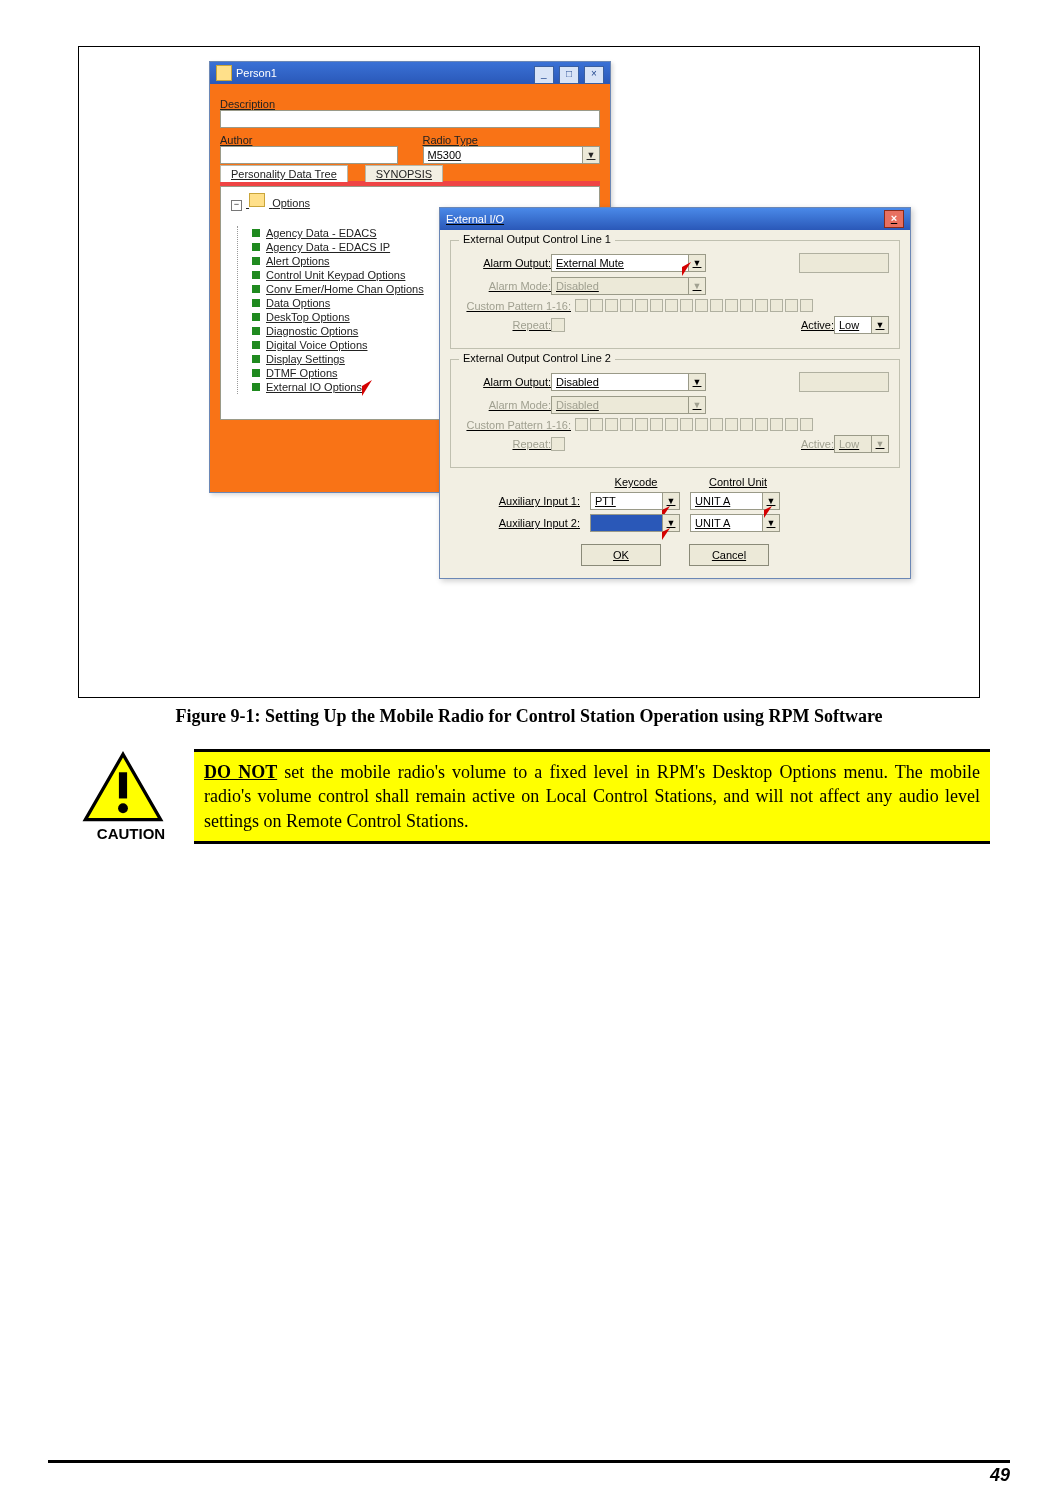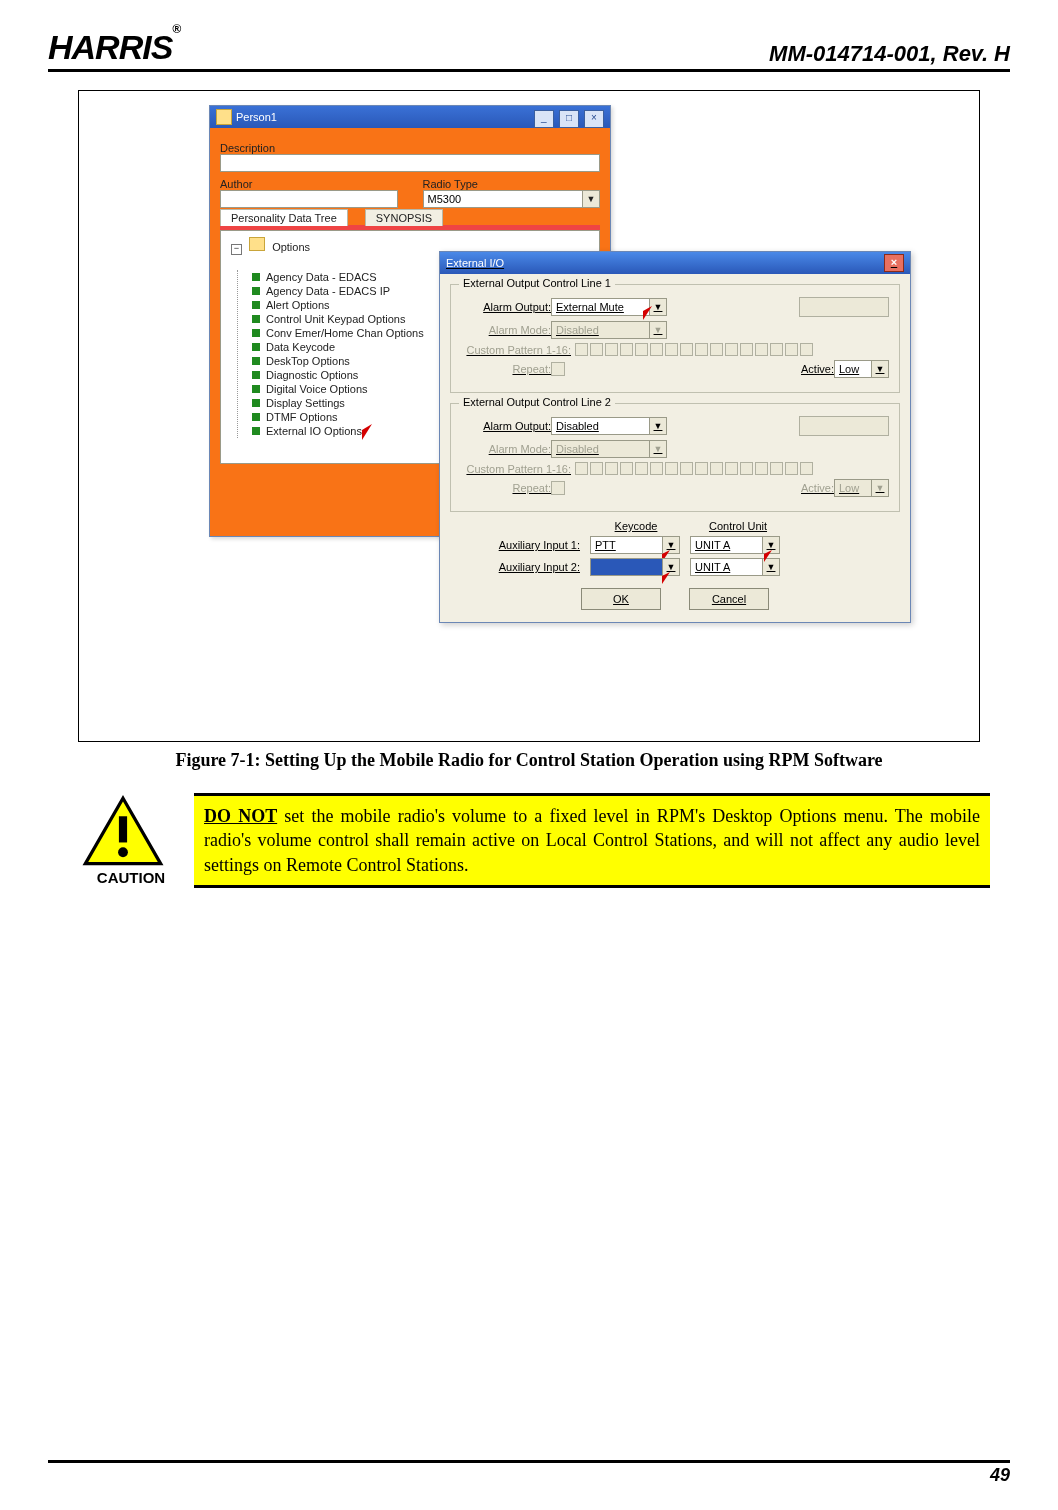--- a/index.html
+++ b/index.html
@@ -73,21 +73,21 @@
     width: 18px;
     height: 16px;
     background: #d9e4f7;
     border: 1px solid #3a5fa0;
     margin-left: 2px;
     color: #254a90;
     text-align: center;
     line-height: 14px;
     font-size: 10px;
   }
-  .win-body { padding: 8px 10px; }
+  .win-body { padding: 8px 10px; text-decoration: underline; }
   .lbl { font-size: 11px; margin-top: 6px; display:block;}
   .txt-input {
     width: 100%;
     height: 18px;
     border: 1px solid #9a9a88;
     background: #fff;
     box-sizing: border-box;
     font-size: 11px;
     padding: 0 4px;
   }
@@ -185,21 +185,21 @@
     position:absolute;
     top:-8px;
     left:8px;
     background:#f2efe3;
     padding:0 4px;
     font-size:11px;
   }
   .frow { display:flex; align-items:center; margin:4px 0; }
   .frow .flab { width:90px; text-align:right; font-size:11px; }
   .frow .flab.dis, .dis { color:#a0a090; }
-  .frow .combo { width:116px; }
+  .frow .combo { width:155px; }
   .chk-strip { display:flex; gap:2px; margin-left:4px; }
   .chk-strip span {
     width:11px;height:11px;
     border:1px solid #b0b0a0;
     background:#ece9d8;
   }
   .test-btn {
     width:90px;height:20px;
     border:1px solid #b0b0a0;
     background:#ece9d8;
@@ -266,26 +266,20 @@
     font-weight:bold;
     font-size:18px;
     padding-top:2px;
   }
 </style>
 </head>
 <body>
 
 <div class="page">
 
-  <div class="header-row">
-    <div class="logo">
-      <span>HARRIS</span><sup>®</sup>
-    </div>
-    <div class="doc-id">MM-014714-001, Rev. H</div>
-  </div>
 
   <div class="figure-frame">
 
     <div class="win" style="left:130px; top:14px; width:400px; height:430px;">
       <div class="win-title">
         <div class="title-left">
           <span style="display:inline-block;width:14px;height:14px;background:#ffe08a;border:1px solid #c9a53a;"></span>
           <span>Person1</span>
         </div>
         <div class="win-btns">
@@ -318,21 +312,21 @@
           <div class="tree-root">
             <span class="tree-exp">−</span>
             <span class="tree-folder-icon"></span>
             <span>Options</span>
             <div class="tree-children">
               <div class="tree-item"><span class="tree-leaf-icon"></span><span>Agency Data - EDACS</span></div>
               <div class="tree-item"><span class="tree-leaf-icon"></span><span>Agency Data - EDACS IP</span></div>
               <div class="tree-item"><span class="tree-leaf-icon"></span><span>Alert Options</span></div>
               <div class="tree-item"><span class="tree-leaf-icon"></span><span>Control Unit Keypad Options</span></div>
               <div class="tree-item"><span class="tree-leaf-icon"></span><span>Conv Emer/Home Chan Options</span></div>
-              <div class="tree-item"><span class="tree-leaf-icon"></span><span>Data Keycode</span></div>
+              <div class="tree-item"><span class="tree-leaf-icon"></span><span>Data Options</span></div>
               <div class="tree-item"><span class="tree-leaf-icon"></span><span>DeskTop Options</span></div>
               <div class="tree-item"><span class="tree-leaf-icon"></span><span>Diagnostic Options</span></div>
               <div class="tree-item"><span class="tree-leaf-icon"></span><span>Digital Voice Options</span></div>
               <div class="tree-item"><span class="tree-leaf-icon"></span><span>Display Settings</span></div>
               <div class="tree-item"><span class="tree-leaf-icon"></span><span>DTMF Options</span></div>
               <div class="tree-item" style="position:relative;"><span class="tree-leaf-icon"></span><span>External IO Options</span>
                 <svg class="arrow-svg" style="left:108px; top:-2px;" width="20" height="20">
                     <polygon points="2,18 2,8 12,2" fill="#d40000"></polygon>
                   </svg>
               </div>
@@ -492,21 +486,21 @@
       </div>
 
       <div class="dlg-btn-row">
         <button class="btn">OK</button>
         <button class="btn">Cancel</button>
       </div>
     </div>
 
   </div>
 
-  <div class="figure-caption">Figure 7-1:  Setting Up the Mobile Radio for Control Station Operation using RPM Software</div>
+  <div class="figure-caption">Figure 9-1:  Setting Up the Mobile Radio for Control Station Operation using RPM Software</div>
 
   <div class="caution-row">
     <div class="caution-icon">
       <svg viewBox="0 0 100 88">
         <polygon points="50,4 96,84 4,84" fill="#ffff00" stroke="#000" stroke-width="4"></polygon>
         <rect x="45" y="26" width="10" height="32" fill="#000"></rect>
         <circle cx="50" cy="70" r="6" fill="#000"></circle>
       </svg>
       <div class="caution-label">CAUTION</div>
     </div>

